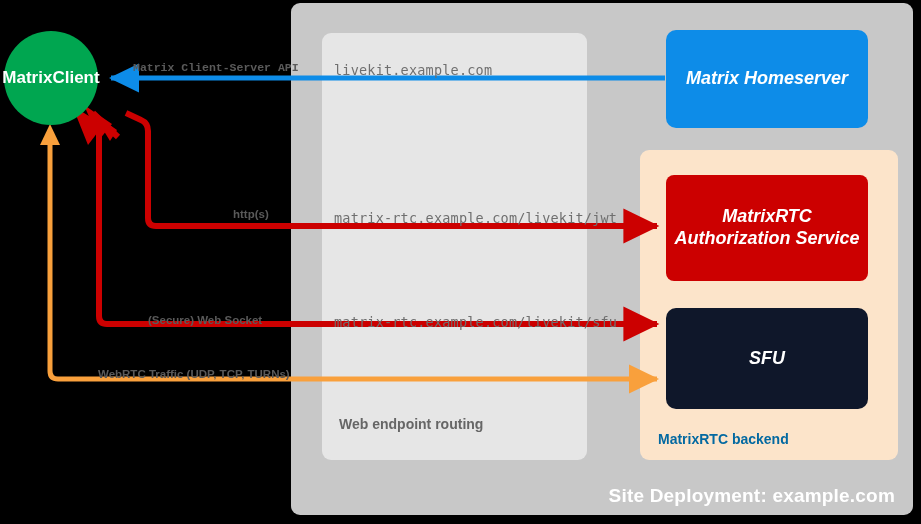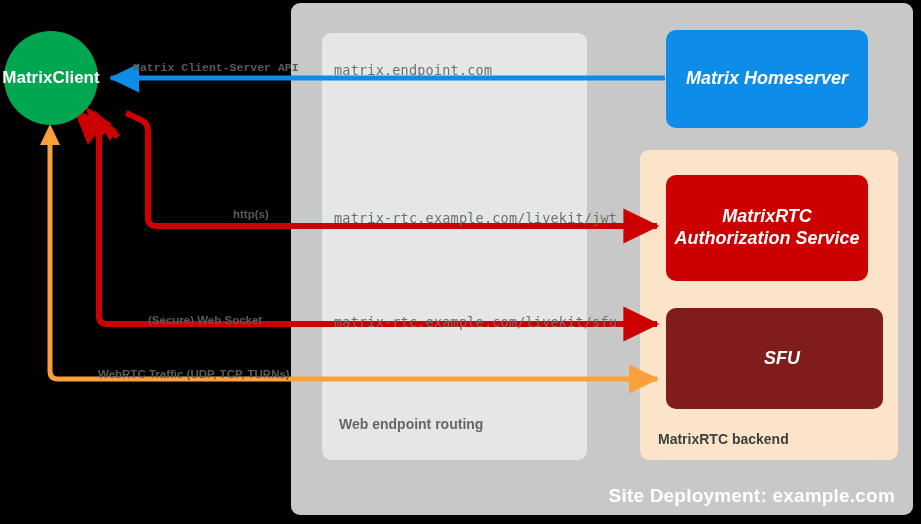--- a/index.html
+++ b/index.html
@@ -24,38 +24,38 @@
   .routing-label{
     position:absolute;left:17px;bottom:28px;
     color:#666666;font-size:14px;font-weight:bold;white-space:nowrap;
   }
   .backend-box{
     position:absolute;left:640px;top:150px;width:258px;height:310px;
     background:#fce4ca;border-radius:9px;
   }
   .backend-label{
     position:absolute;left:18px;bottom:13px;
-    color:#404040;font-size:14px;font-weight:bold;white-space:nowrap;margin-top:19px;
+    color:#0369a1;font-size:14px;font-weight:bold;white-space:nowrap;margin-top:19px;
   }
 
   
   .client{
     position:absolute;left:4px;top:31px;width:94px;height:94px;
     border-radius:50%;background:#00a650;
     display:flex;flex-direction:row;align-items:center;justify-content:center;
     color:#fff;font-size:17px;font-weight:bold;line-height:1.12;text-align:center;
   }
   .node{
     position:absolute;border-radius:10px;
     display:flex;align-items:center;justify-content:center;text-align:center;
     color:#ffffff;font-weight:bold;line-height:1.2;font-style:italic;
   }
   .homeserver{left:666px;top:30px;width:202px;height:98px;background:#0d8ce8;font-size:18px;}
-  .authsvc{left:666px;top:175px;width:202px;height:106px;background:#cc0000;font-size:18px;}
-  .sfu{left:666px;top:308px;width:202px;height:101px;background:#7f1d1d;font-size:18px;padding-left:15px;}
+  .authsvc{left:666px;top:175px;width:202px;height:106px;background:#cc0000;font-size:18px;border-radius:8px;}
+  .sfu{left:666px;top:308px;width:202px;height:101px;background:#0f172a;font-size:18px;}
 
   
   #wires{position:absolute;left:0;top:0;width:921px;height:524px;}
 
   
   .edge-label{
     position:absolute;color:#5a5a5a;font-size:11.5px;font-weight:bold;
     white-space:nowrap;
   }
   .endpoint-label{
@@ -136,19 +136,19 @@
   </div>
 
   <div class="edge-label" style="left:133px;top:61px;font-family:Liberation Mono, monospace;">Matrix Client-Server API</div>
 
   <div class="edge-label" style="left:233px;top:208px;">http(s)</div>
 
   <div class="edge-label" style="left:148px;top:314px;">(Secure) Web Socket</div>
 
   <div class="edge-label" style="left:62px;top:368px;margin-left:36px;">WebRTC Traffic (UDP, TCP, TURNs)</div>
 
-  <div class="endpoint-label" style="left:334px;top:62px;">matrix.endpoint.com</div>
+  <div class="endpoint-label" style="left:334px;top:62px;">livekit.example.com</div>
 
   <div class="endpoint-label" style="left:334px;top:210px;">matrix-rtc.example.com/livekit/jwt</div>
 
   <div class="endpoint-label" style="left:334px;top:314px;">matrix-rtc.example.com/livekit/sfu</div>
 
 </div>
 
 </body></html>

